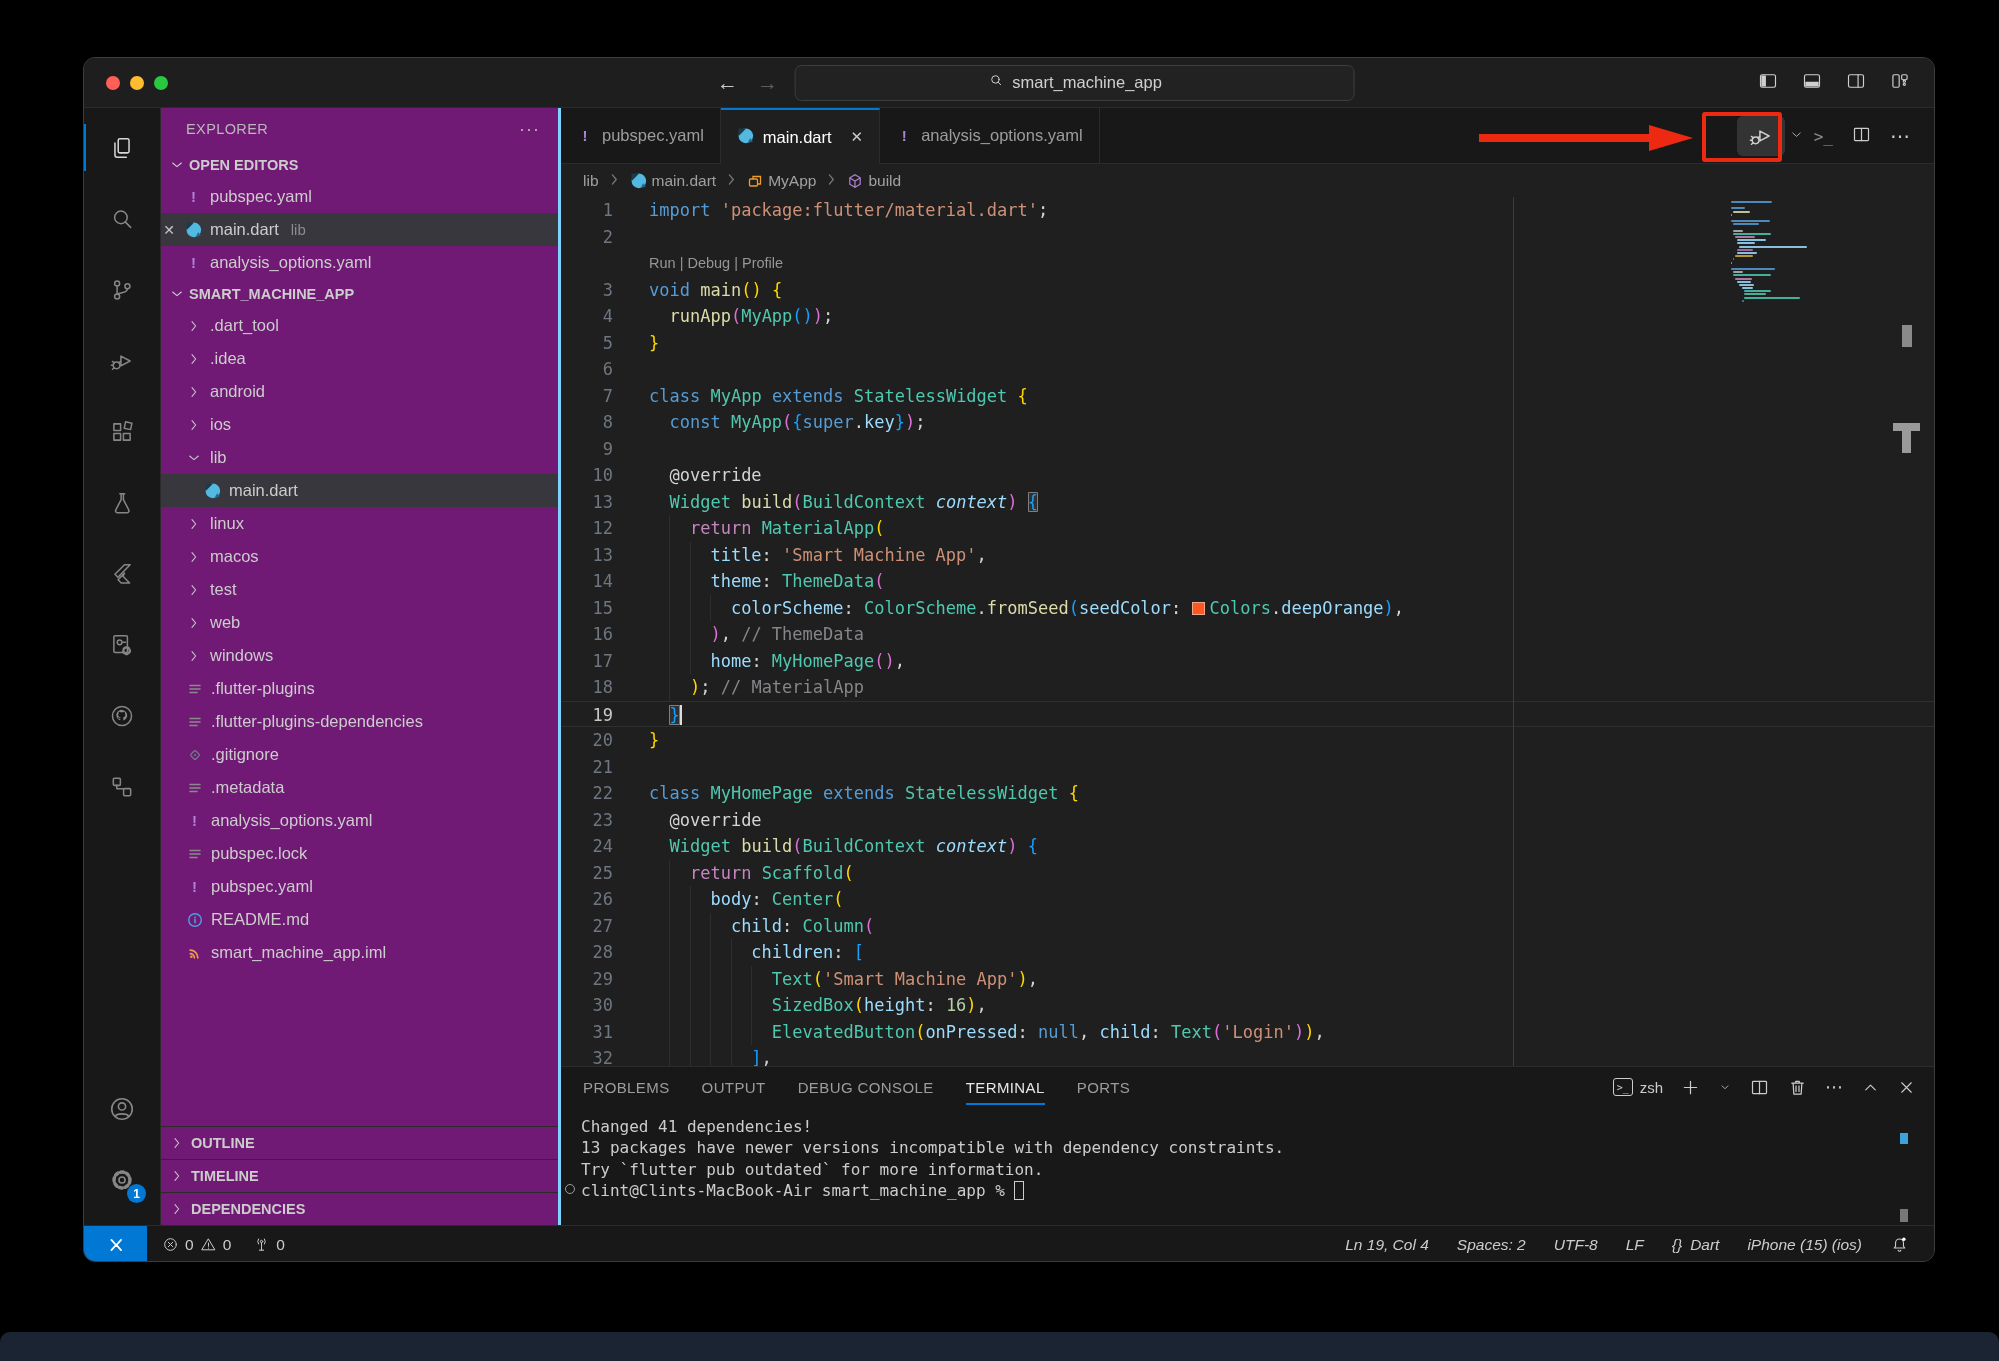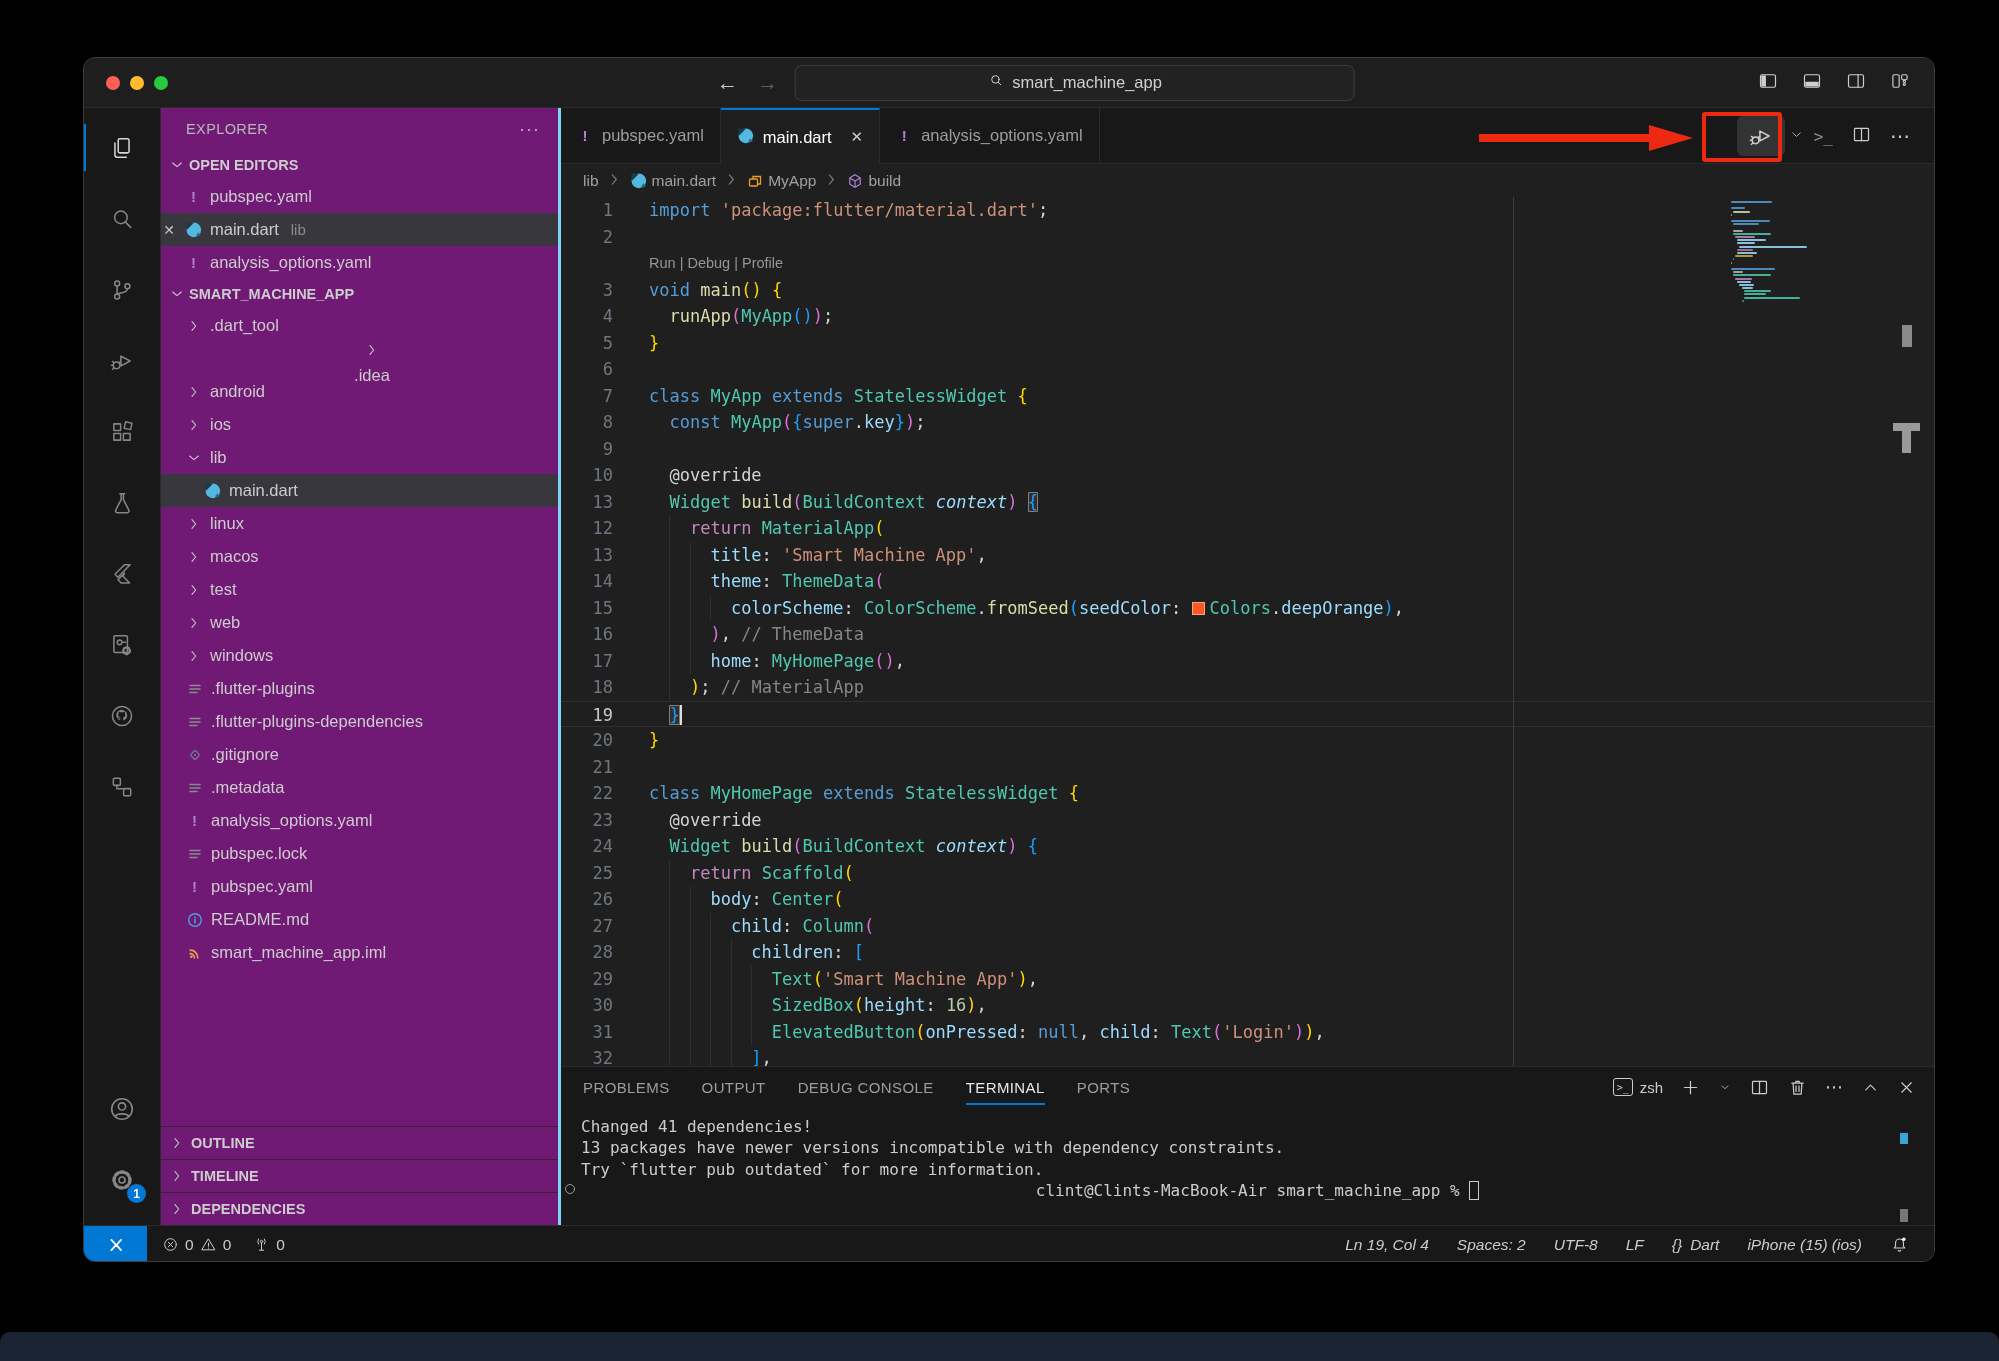--- a/index.html
+++ b/index.html
@@ -89,21 +89,21 @@
 
   
   #panel{height:159px;border-top:1px solid #2b2b2b;background:#181818;position:relative;}
   #panel-tabs{height:40px;display:flex;align-items:center;gap:32px;padding-left:22px;font-size:15px;color:#9d9d9d;letter-spacing:.4px;}
   .ptab.active{color:#e7e7e7;border-bottom:2px solid #0078d4;padding-bottom:7px;margin-bottom:-9px;}
   .panel-actions{position:absolute;right:18px;top:0;height:40px;display:flex;align-items:center;gap:17px;color:#cccccc;font-size:15px;}
   .zshbox{display:flex;align-items:center;gap:7px;}
   .zsh-ico{width:20px;height:18px;border:1.4px solid #cccccc;border-radius:3px;font-size:10px;display:flex;
     align-items:center;justify-content:center;font-family:"DejaVu Sans Mono",monospace;}
   #term{padding:9px 0 0 20px;font-size:16px;line-height:21.3px;color:#cccccc;font-family:"DejaVu Sans Mono",monospace;position:relative;}
-  .prompt-row{position:relative;text-align:center;}
+  .prompt-row{position:relative;}
   .prompt-dec{position:absolute;left:-16px;top:4px;width:10px;height:10px;border:1.4px solid #9a9a9a;border-radius:50%;}
   .term-cursor{display:inline-block;width:10px;height:19px;border:1.3px solid #cccccc;vertical-align:-4px;}
   .pmark1{position:absolute;right:26px;top:66px;width:8px;height:11px;background:#3aa3da;}
   .pmark2{position:absolute;right:26px;top:142px;width:8px;height:13px;background:#777;}
 
   
   #statusbar{height:38px;background:#181818;border-top:1px solid #2b2b2b;display:flex;align-items:center;
     color:#cccccc;font-size:15.5px;}
   #remote{width:63px;height:100%;background:#0078d4;color:#fff;display:flex;align-items:center;justify-content:center;}
   .sb-item{display:flex;align-items:center;gap:6px;padding:0 9px;}
@@ -299,21 +299,21 @@
       </div>
       <div id="tree">
           <div class="row33" style="padding-left: 25px;">
             <span class="tree-chev">
               <svg width="16" height="16" viewBox="0 0 24 24" fill="none" stroke="currentColor" stroke-width="1.7" stroke-linecap="round" stroke-linejoin="round">
                 <path d="M9 5.5L14.5 12L9 18.5"></path>
               </svg>
             </span>
             <span>.dart_tool</span>
           </div>
-          <div class="row33" style="padding-left: 25px; flex-direction: column;">
+          <div class="row33" style="padding-left: 25px;">
             <span class="tree-chev">
               <svg width="16" height="16" viewBox="0 0 24 24" fill="none" stroke="currentColor" stroke-width="1.7" stroke-linecap="round" stroke-linejoin="round">
                 <path d="M9 5.5L14.5 12L9 18.5"></path>
               </svg>
             </span>
             <span>.idea</span>
           </div>
           <div class="row33" style="padding-left: 25px;">
             <span class="tree-chev">
               <svg width="16" height="16" viewBox="0 0 24 24" fill="none" stroke="currentColor" stroke-width="1.7" stroke-linecap="round" stroke-linejoin="round">

